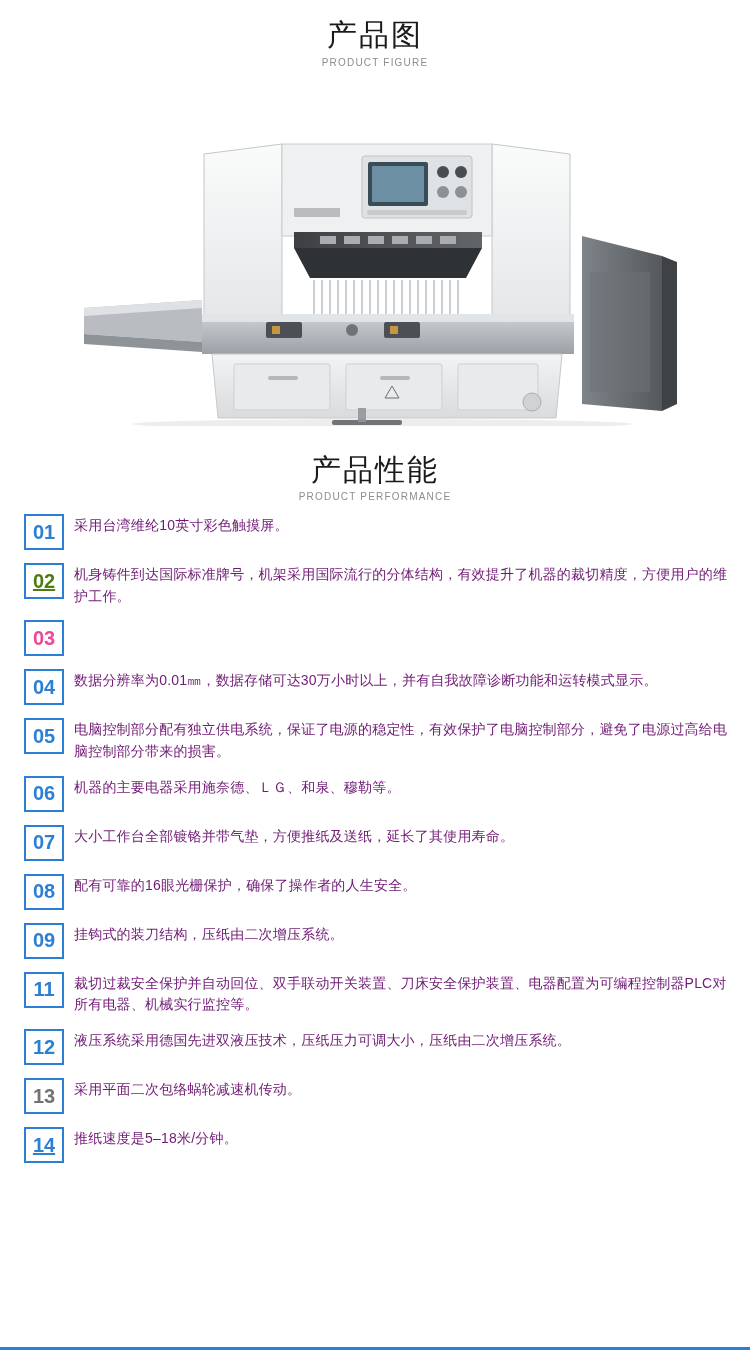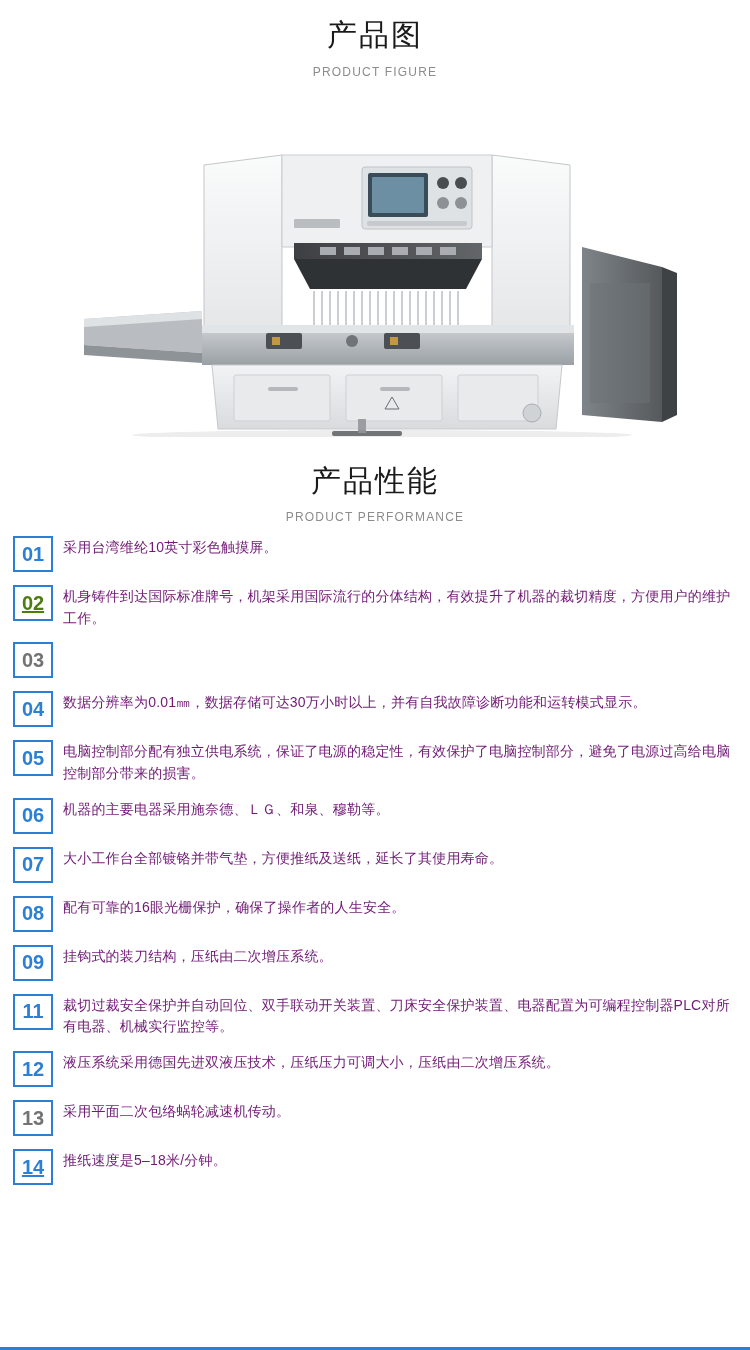--- a/index.html
+++ b/index.html
@@ -23,24 +23,24 @@
     padding-top: 18px;
   }
   .section-head .cn {
     font-size: 30px;
     font-weight: normal;
     color: #1a1a1a;
     letter-spacing: 2px;
     line-height: 1.15;
   }
   .section-head .en {
-    font-size: 12px;
+    font-size: 10px;
     color: #8c8c8c;
     letter-spacing: 1.2px;
-    margin-top: 12px;
+    margin-top: 4px;
   }
 
   
   .figure-wrap {
     width: 750px;
     height: 355px;
     margin-top: 12px;
     position: relative;
     background: #ffffff;
   }
@@ -48,21 +48,21 @@
     position: absolute;
     left: 62px;
     top: 6px;
     width: 626px;
     height: 340px;
   }
 
   
   .perf-list {
     margin: 10px 0 0 0;
-    padding: 0 16px 20px 13px;
+    padding: 0 16px 20px 24px;
   }
   .perf-item {
     display: flex;
     align-items: flex-start;
     margin-bottom: 11px;
   }
   .num {
     flex: 0 0 auto;
     width: 40px;
     height: 36px;
@@ -226,21 +226,21 @@
       <div class="num" style="border-color: rgb(43, 127, 212); color: rgb(43, 127, 212);">01</div>
       <div class="txt">采用台湾维纶10英寸彩色触摸屏。</div>
     </div>
 
     <div class="perf-item">
       <div class="num" style="border-color: rgb(43, 127, 212); color: #4d7c0f; text-decoration: underline;">02</div>
       <div class="txt">机身铸件到达国际标准牌号，机架采用国际流行的分体结构，有效提升了机器的裁切精度，方便用户的维护工作。</div>
     </div>
 
     <div class="perf-item">
-      <div class="num" style="border-color: rgb(43, 127, 212); color: #737373;">03</div>
+      <div class="num" style="border-color: rgb(43, 127, 212); color: #ec4899;">03</div>
     </div>
 
     <div class="perf-item">
       <div class="num" style="border-color: rgb(43, 127, 212); color: rgb(43, 127, 212);">04</div>
       <div class="txt">数据分辨率为0.01㎜，数据存储可达30万小时以上，并有自我故障诊断功能和运转模式显示。</div>
     </div>
 
     <div class="perf-item">
       <div class="num" style="border-color: rgb(43, 127, 212); color: rgb(43, 127, 212);">05</div>
       <div class="txt">电脑控制部分配有独立供电系统，保证了电源的稳定性，有效保护了电脑控制部分，避免了电源过高给电脑控制部分带来的损害。</div>

